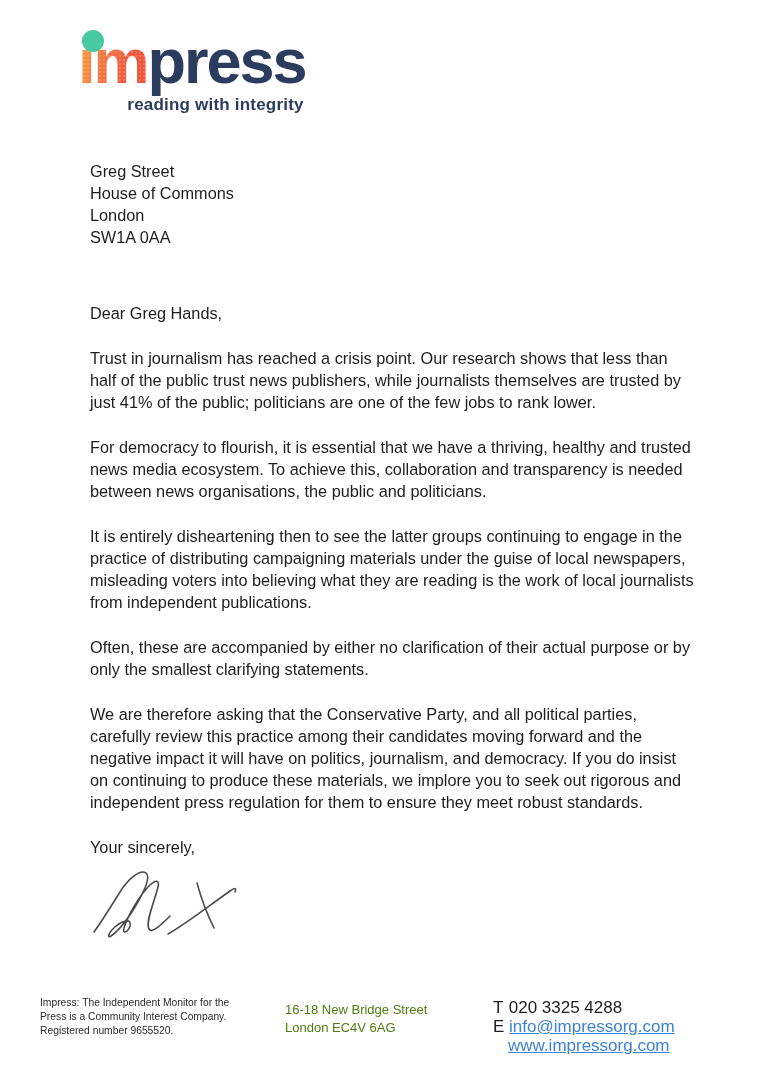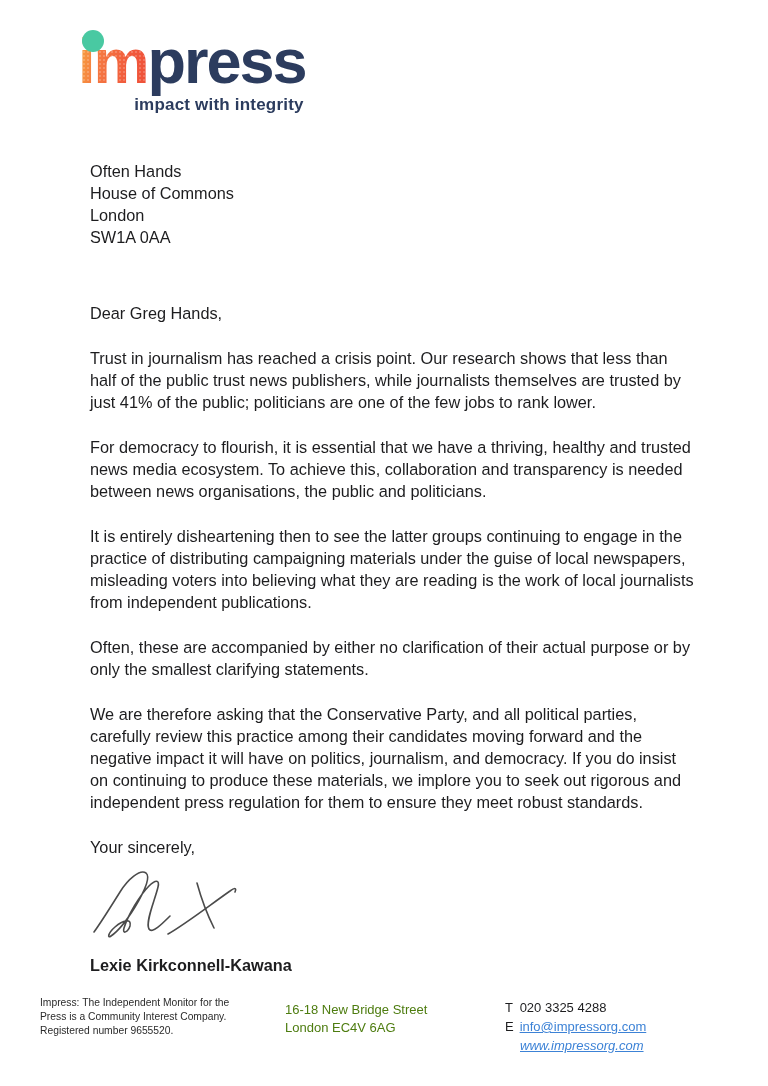--- a/index.html
+++ b/index.html
@@ -94,52 +94,52 @@
   .footer-address {
     margin-left: 33px;
     width: 190px;
     font-size: 13px;
     line-height: 18px;
     color: #4d7c0f;
     padding-top: 5px;
   }
   .footer-address p { margin: 0; }
   .footer-contact {
-    margin-left: 30px;
-    font-size: 13px;
+    margin-left: 18px;
+    font-size: 17px;
     line-height: 19px;
     color: #1d1d1f;
     padding-top: 2px;
   }
   .footer-contact .row { white-space: nowrap; }
   .contact-label { display: inline-block; min-width: 11px; }
   .footer-link {
     color: #3c82d6;
     text-decoration: underline;
     cursor: pointer;
   }
-  .website-row { padding-left: 15px; font-style: italic; }
+  .website-row { padding-left: 15px; }
 </style>
 </head>
 <body>
 
 <div class="page">
 
   <div class="logo">
     <div class="wordmark">
       <span class="logo-dot"></span>
       <span class="logo-im">im</span><span class="logo-press">press</span>
     </div>
-    <div class="tagline">impact with integrity</div>
+    <div class="tagline">reading with integrity</div>
   </div>
 
   <div class="letter">
 
     <div class="recipient">
-      <p>Often Hands</p>
+      <p>Greg Street</p>
       <p>House of Commons</p>
       <p>London</p>
       <p>SW1A 0AA</p>
     </div>
 
     <p class="greeting">Dear Greg Hands,</p>
 
     <p class="para">Trust in journalism has reached a crisis point. Our research shows that less than half of the public trust news publishers, while journalists themselves are trusted by just 41% of the public; politicians are one of the few jobs to rank lower.</p>
     <p class="para">For democracy to flourish, it is essential that we have a thriving, healthy and trusted news media ecosystem. To achieve this, collaboration and transparency is needed between news organisations, the public and politicians.</p>
     <p class="para">It is entirely disheartening then to see the latter groups continuing to engage in the practice of distributing campaigning materials under the guise of local newspapers, misleading voters into believing what they are reading is the work of local journalists from independent publications.</p>
@@ -150,21 +150,20 @@
 
     <div class="signature-wrap">
       <svg class="signature-svg" width="160" height="78" viewBox="0 0 160 78" fill="none" xmlns="http://www.w3.org/2000/svg">
         <path d="M4,66 C10,58 20,42 30,26 C38,13 50,3 56,7 C61,11 54,26 45,41 C37,54 27,66 21,70 C17,73 18,67 25,61 C33,54 42,52 40,60 C38,66 32,69 34,62 C38,49 50,29 59,20 C65,14 70,13 68,21 C65,34 55,56 59,63 C62,68 72,58 80,50" stroke="#4b4b4b" stroke-width="1.6" stroke-linecap="round"></path>
         <path d="M78,68 C94,59 116,42 140,25 C144,22 147,21 145,26" stroke="#4b4b4b" stroke-width="1.6" stroke-linecap="round"></path>
         <path d="M107,17 C110,28 116,46 124,62" stroke="#4b4b4b" stroke-width="1.6" stroke-linecap="round"></path>
       </svg>
     </div>
 
     <div class="signatory">
-      <p>Lexie Kirkconnell-Kawana</p>
     </div>
 
   </div>
 
   <div class="footer">
     <div class="footer-registration">Impress: The Independent Monitor for the Press is a Community Interest Company. Registered number 9655520.</div>
     <div class="footer-address">
       <p>16-18 New Bridge Street</p>
       <p>London EC4V 6AG</p>
     </div>

